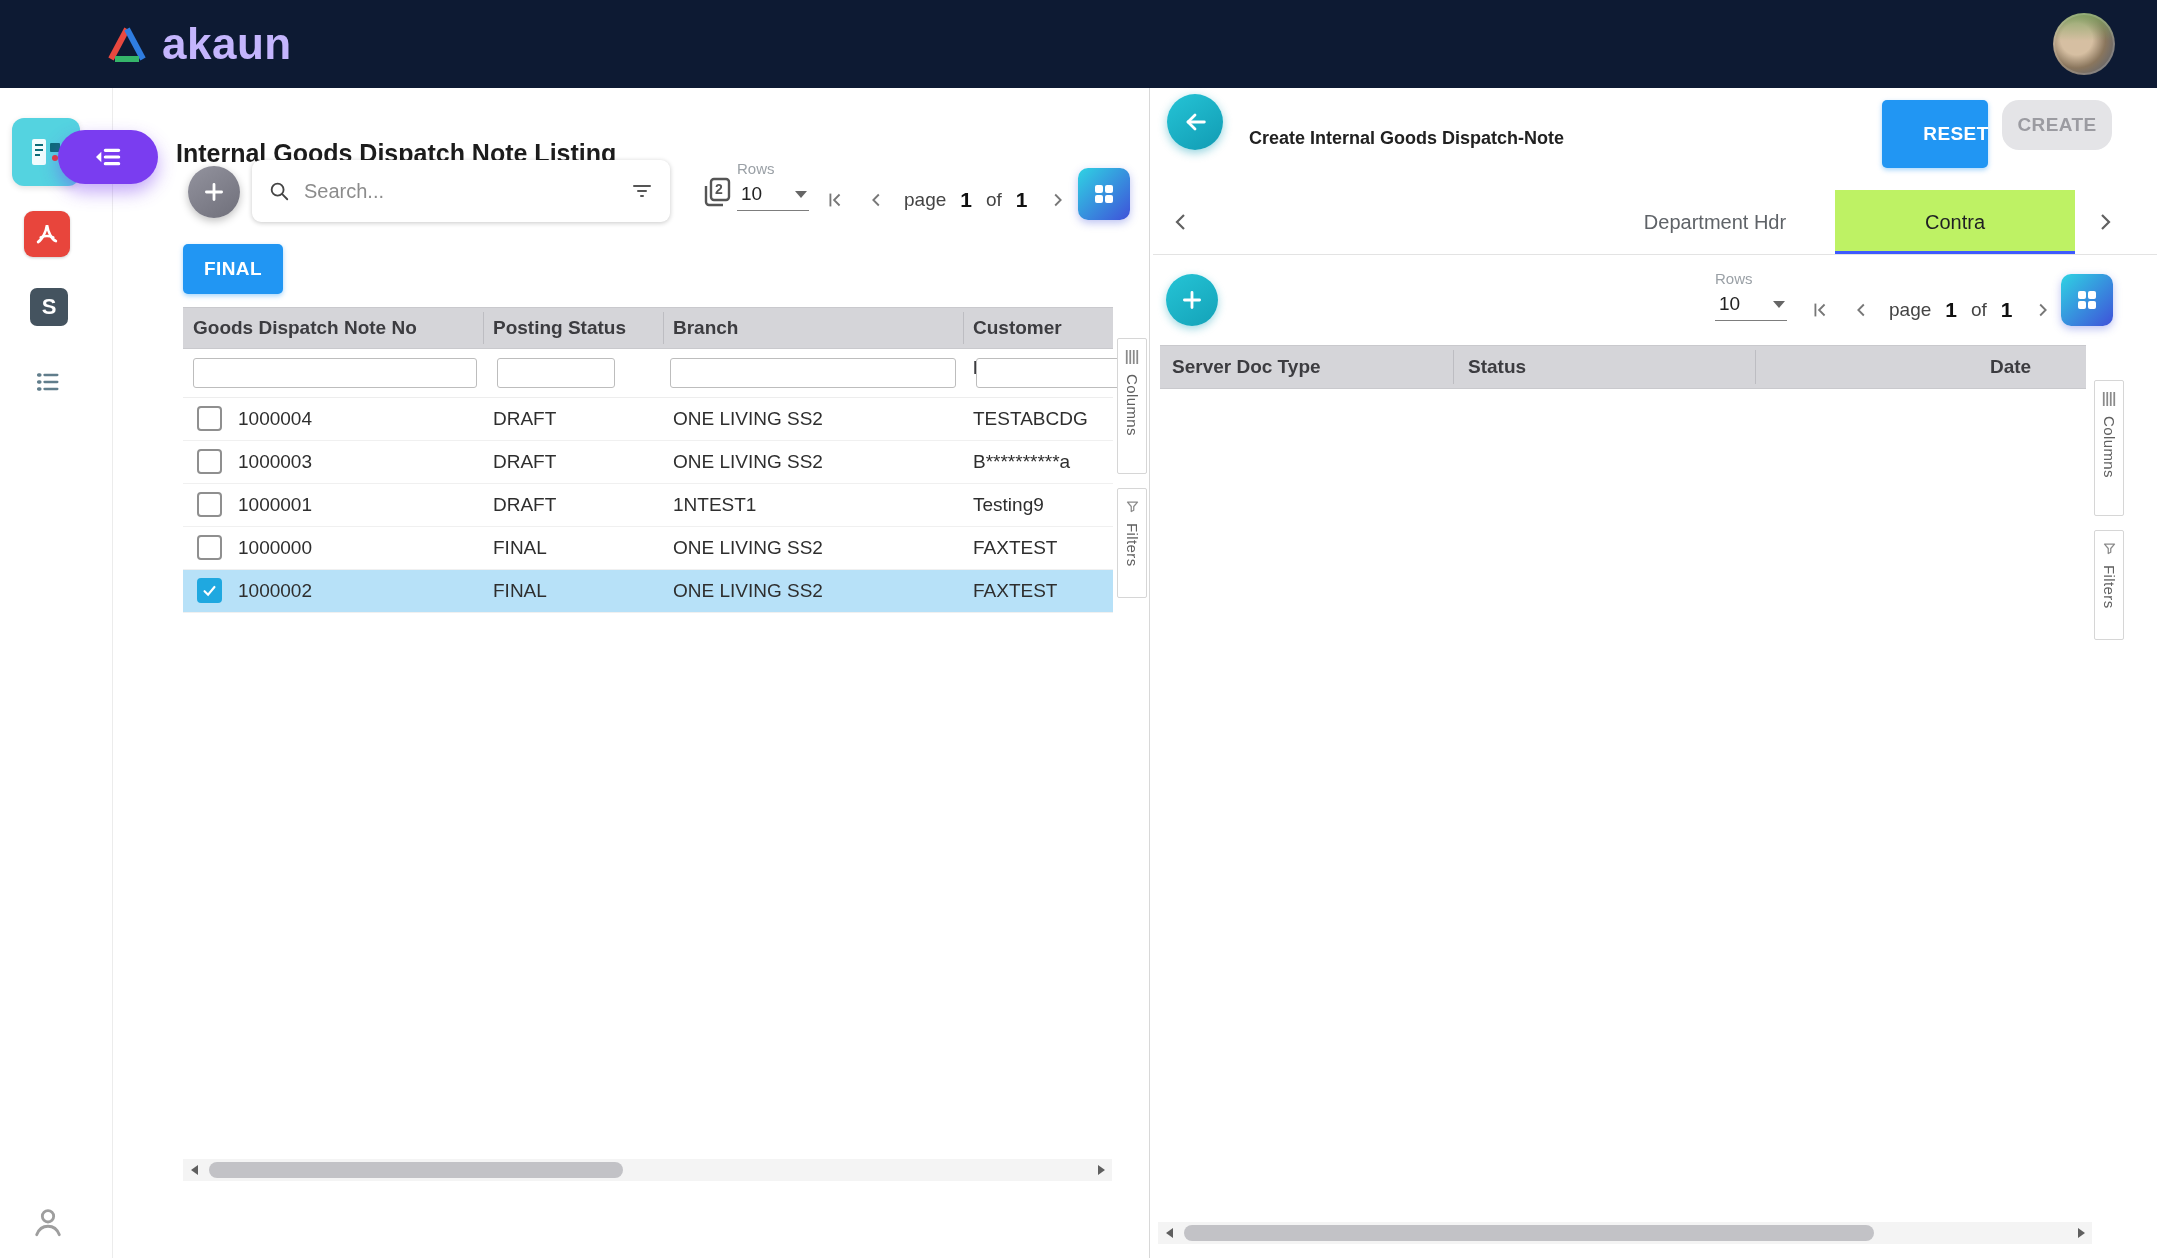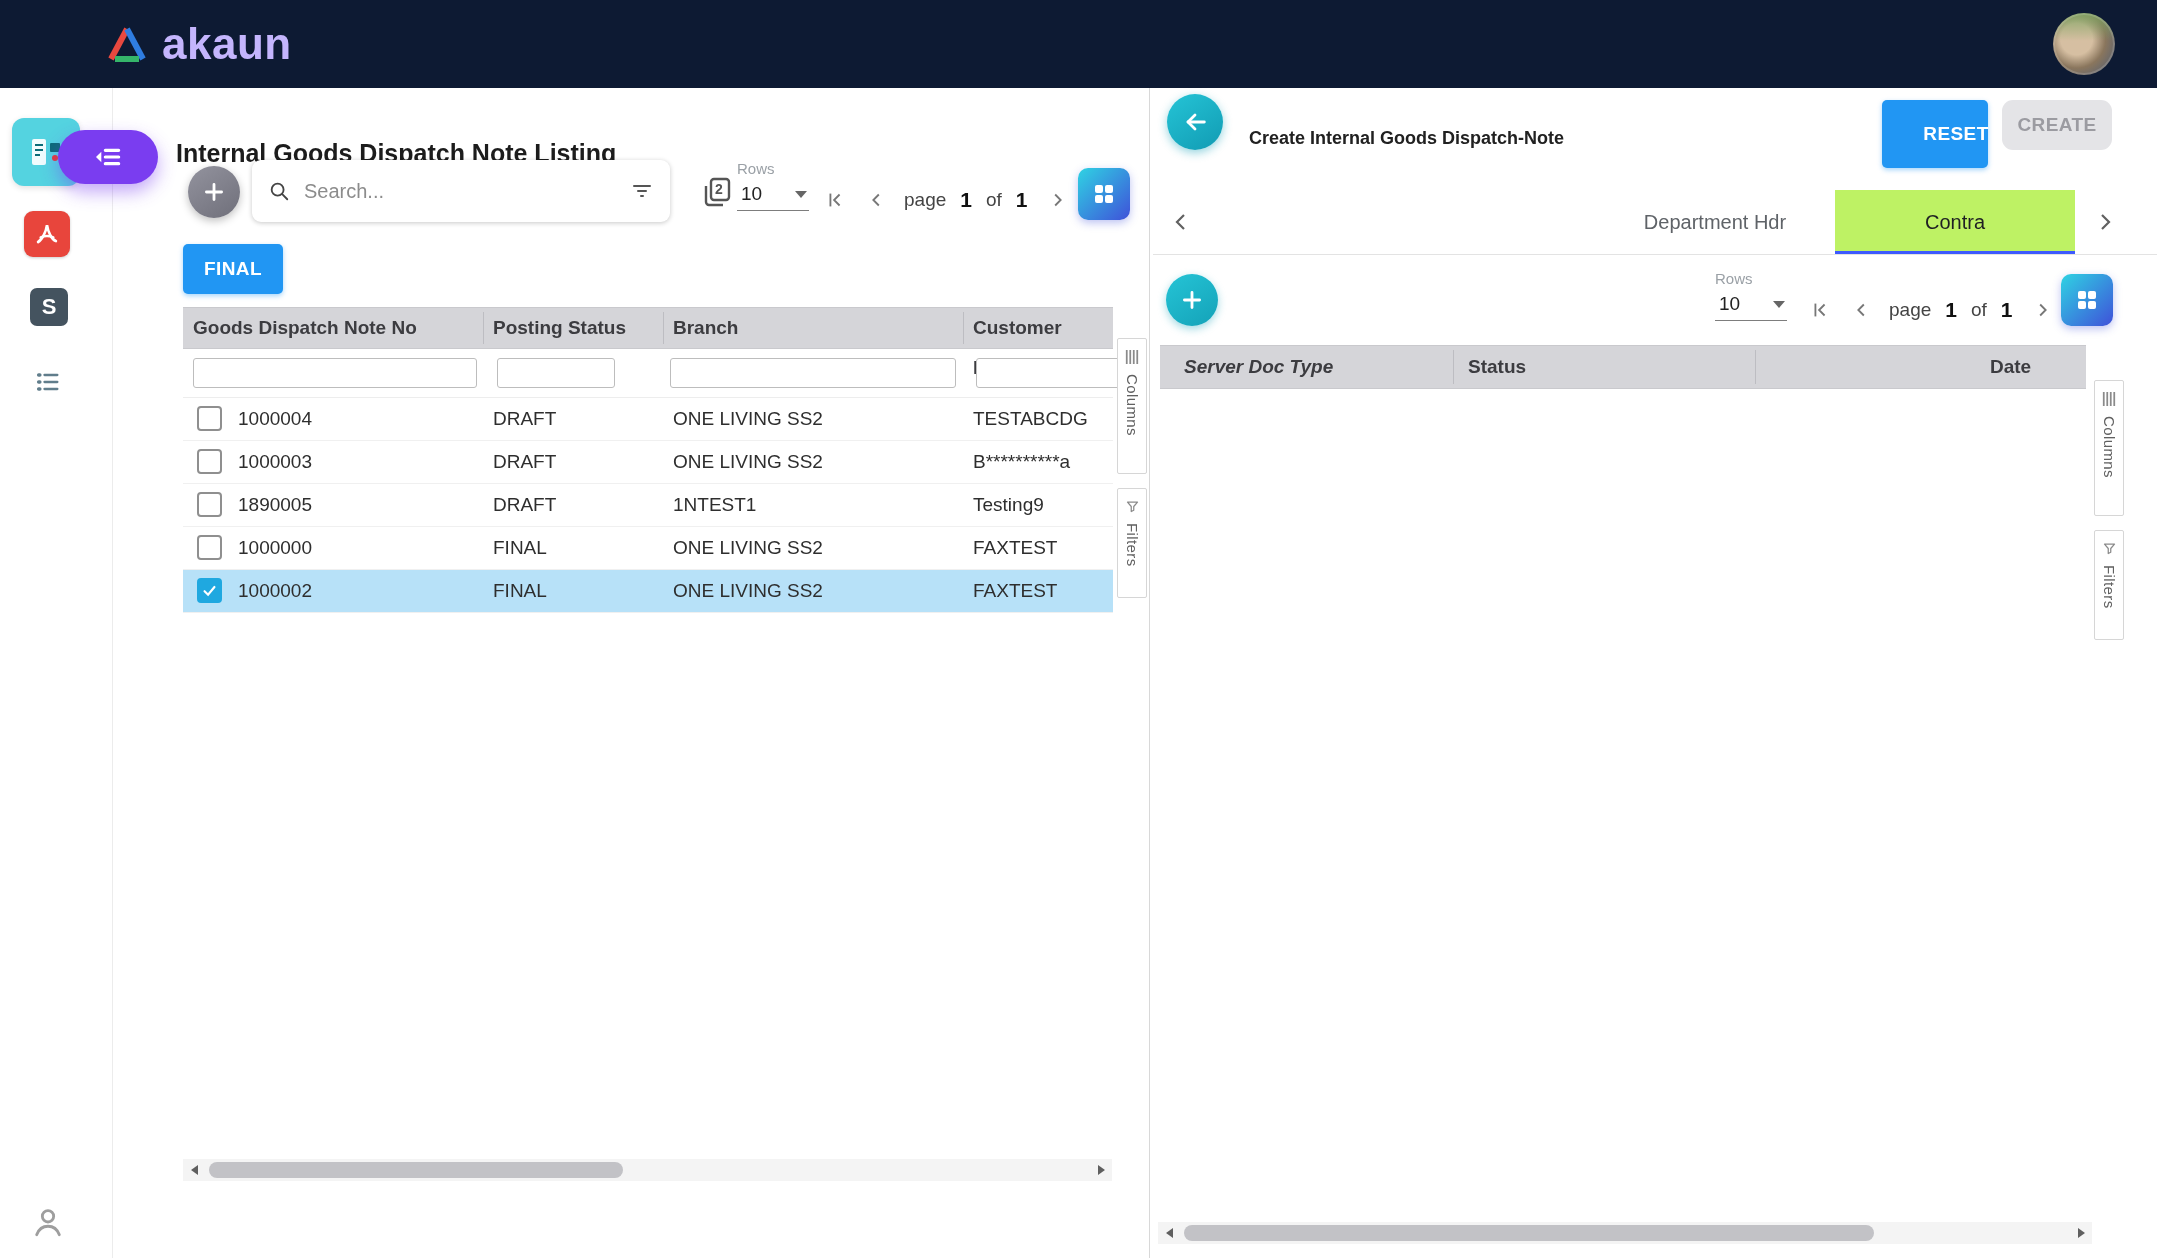--- a/index.html
+++ b/index.html
@@ -35,21 +35,21 @@
 
   
   .circle-btn{border-radius:50%;display:flex;align-items:center;justify-content:center;cursor:pointer;}
   .btn-plus-gray{width:52px;height:52px;background:linear-gradient(145deg,#93939e,#6f6f7a);box-shadow:0 3px 8px rgba(0,0,0,.25);}
   .btn-plus-teal{width:52px;height:52px;background:linear-gradient(145deg,#25c4d6,#14a2b8);box-shadow:0 3px 8px rgba(20,160,185,.4);}
   .btn-back{width:56px;height:56px;background:linear-gradient(145deg,#25c4d6,#119bb3);box-shadow:0 3px 10px rgba(20,160,185,.45);}
   .btn-grid{width:52px;height:52px;border-radius:10px;display:flex;align-items:center;justify-content:center;
     background:linear-gradient(135deg,#2fd3e3 0%,#3f51d9 100%);box-shadow:0 3px 8px rgba(63,81,217,.35);cursor:pointer;}
   .btn-blue{background:#2196f3;color:#fff;font-weight:700;font-size:19px;letter-spacing:.4px;border:none;border-radius:5px;
     display:flex;align-items:center;justify-content:center;box-shadow:0 2px 5px rgba(33,150,243,.4);cursor:pointer;}
-  .btn-disabled{background:#e4e4e7;color:#9b9ba1;font-weight:700;font-size:19px;letter-spacing:.4px;border:none;border-radius:11px;
+  .btn-disabled{background:#e4e4e7;color:#9b9ba1;font-weight:700;font-size:19px;letter-spacing:.4px;border:none;border-radius:17px;
     display:flex;align-items:center;justify-content:center;}
   .searchbox{display:flex;align-items:center;gap:12px;background:#fff;border-radius:9px;padding:0 16px;
     box-shadow:0 1px 5px rgba(0,0,0,.22);}
   .searchbox input{flex:1;border:none;outline:none;font-size:20px;color:#333;font-family:"Liberation Sans",sans-serif;background:transparent;}
   .searchbox input::placeholder{color:#8c8c8c;}
   .rows-block{display:flex;flex-direction:column;}
   .rows-label{font-size:15px;color:#9aa0a6;margin-bottom:4px;}
   .rows-select{width:66px;border-bottom:1px solid #7d7d7d;display:flex;align-items:center;justify-content:space-between;
     padding:2px 2px 5px 4px;font-size:19px;color:#222;cursor:pointer;}
   .caret{width:0;height:0;border-left:6px solid transparent;border-right:6px solid transparent;border-top:7px solid #666;}
@@ -276,21 +276,21 @@
       <span class="cell c-st">DRAFT</span>
       <span class="cell c-br">ONE LIVING SS2</span>
       <span class="cell c-cu">B**********a</span>
     </div>
     <div class="trow">
       <span class="cb">
         <svg width="17" height="17" viewBox="0 0 24 24">
             <path d="M5 13l5 5 9-11" fill="none" stroke="#fff" stroke-width="3" stroke-linecap="round"></path>
           </svg>
       </span>
-      <span class="cell c-no">1890005</span>
+      <span class="cell c-no">1000001</span>
       <span class="cell c-st">DRAFT</span>
       <span class="cell c-br">1NTEST1</span>
       <span class="cell c-cu">Testing9</span>
     </div>
     <div class="trow">
       <span class="cb">
         <svg width="17" height="17" viewBox="0 0 24 24">
             <path d="M5 13l5 5 9-11" fill="none" stroke="#fff" stroke-width="3" stroke-linecap="round"></path>
           </svg>
       </span>
@@ -418,21 +418,21 @@
         <rect x="3" y="3" width="8" height="8" rx="2"></rect>
           <rect x="13" y="3" width="8" height="8" rx="2"></rect>
         <rect x="3" y="13" width="8" height="8" rx="2"></rect>
           <rect x="13" y="13" width="8" height="8" rx="2"></rect>
       </g>
     </svg>
   </div>
 
   <div class="abs" style="left:7px;top:257px;width:926px;">
     <div class="thead" style="height:42px;">
-      <span class="th" style="left:24px;line-height:42px;font-style:italic;">Server Doc Type</span>
+      <span class="th" style="left:12px;line-height:42px;">Server Doc Type</span>
       <span class="th" style="left:308px;line-height:42px;">Status</span>
       <span class="th" style="left:830px;line-height:42px;">Date</span>
       <span class="vline" style="left:293px;"></span>
       <span class="vline" style="left:595px;"></span>
     </div>
     <div style="height:300px;"></div>
   </div>
 
   <div class="strip" style="left:941px;top:292px;">
     <div class="strip-tab" style="height:114px;">

